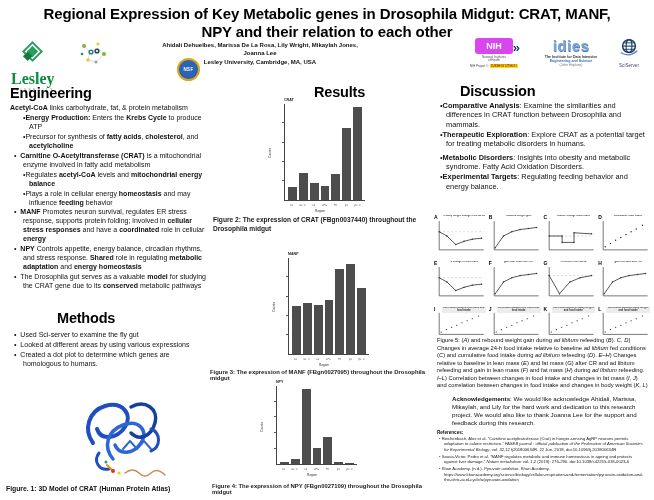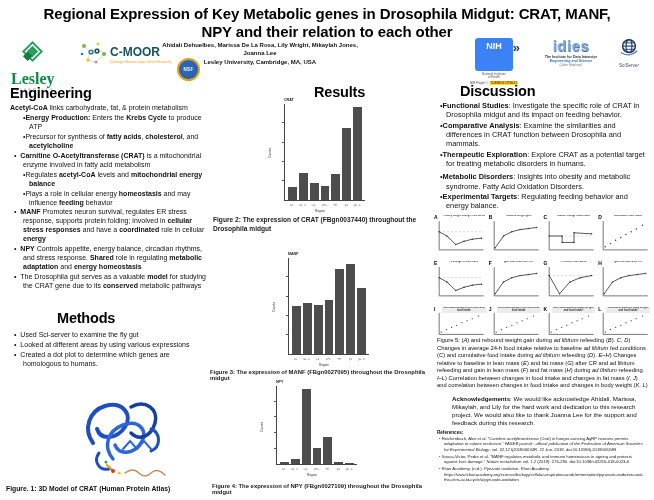--- a/index.html
+++ b/index.html
@@ -23,21 +23,21 @@
   .cmoor-sub{font-size:3.2px;color:#f0a22e;margin-top:2px;text-align:center;}
 
   
   .nsf{top:58px;left:177px;width:23px;height:23px;border-radius:50%;
        background:radial-gradient(circle at 50% 45%, #2b64b4 55%, #1a4a8f 100%);
        border:2px solid #d9a521;box-sizing:border-box;display:flex;align-items:center;justify-content:center;}
   .nsf span{color:#fff;font-size:4.5px;font-weight:700;letter-spacing:0.3px;}
 
   
   .nih{top:38px;left:468px;width:52px;text-align:center;}
-  .nih-box{margin:0 auto;width:38px;height:33px;background:#3b82f6;border-radius:3px;color:#fff;
+  .nih-box{margin:0 auto;width:38px;height:16px;background:#d946ef;border-radius:3px;color:#fff;
            font-weight:800;font-size:9px;line-height:17px;position:relative;}
   .nih-box .chev{position:absolute;right:-7px;top:1px;color:#1c2f5e;font-size:13px;font-weight:800;}
   .nih-line{font-size:3px;color:#555;line-height:1.3;margin-top:1.5px;}
   .nih-proj{font-size:3px;color:#444;margin-top:1px;}
   .nih-proj .hl{background:#ffe600;color:#8a2020;font-weight:700;padding:0 1px;}
 
   
   .idies{top:38px;left:528px;width:86px;text-align:center;}
   .idies-word{font-size:15px;font-weight:800;color:#7da7d9;letter-spacing:0.5px;line-height:1;
               text-shadow:0.5px 0.5px 0 #4a76ab;}
@@ -138,24 +138,20 @@
         <circle cx="24" cy="14" r="2" fill="#7ab648"></circle>
         <circle cx="8" cy="20" r="1.8" fill="#f5c242"></circle>
         <circle cx="16" cy="22" r="1.5" fill="#9aa0a6"></circle>
         <circle cx="2" cy="14" r="1.3" fill="#2a7f82"></circle>
         <circle cx="11" cy="12" r="2.6" fill="#2a7f82"></circle>
         <circle cx="17" cy="11" r="2.6" fill="#234d52"></circle>
         <circle cx="11" cy="12" r="1.1" fill="#fff"></circle>
         <circle cx="17" cy="11" r="1.1" fill="#fff"></circle>
       </svg>
     </span>
-    <span>
-      <div class="cmoor-word">C-MOOR</div>
-      <div class="cmoor-sub">(Carnegie Massive Open Online Research)</div>
-    </span>
   </div>
 
   <div class="abs authors">
     <div>Ahidali Dehuelbes, Marissa De La Rosa, Lily Wright, Mikaylah Jones, Joanna Lee</div>
     <div>Lesley University, Cambridge, MA, USA</div>
   </div>
 
   <div class="abs nsf">
     <span>NSF</span>
   </div>
@@ -316,21 +312,20 @@
         <span>Fe</span>
         <span>p1</span>
         <span>p2_4</span>
       </div>
       <span class="c-xlab">Region</span>
     </div>
   <div class="abs figcap cap4">Figure 4: The expression of NPY (FBgn0027109) throughout the Drosophila midgut</div>
 
   <div class="abs h-section" style="top:83px;left:460px;">Discussion</div>
   <div class="abs body-list disc-list" style="top:101px;left:437px;width:210px;">
-      <div class="li dmain">•<b>Functional Studies</b>: Investigate the specific role of CRAT in Drosophila midgut and its impact on feeding behavior.</div>
       <div class="li dmain">•<b>Comparative Analysis</b>: Examine the similarities and differences in CRAT function between Drosophila and mammals.</div>
       <div class="li dmain">•<b>Therapeutic Exploration</b>: Explore CRAT as a potential target for treating metabolic disorders in humans.</div>
       <div class="li dmain gap">•<b>Metabolic Disorders</b>: Insights into obesity and metabolic syndrome. Fatty Acid Oxidation Disorders.</div>
       <div class="li dmain">•<b>Experimental Targets</b>: Regulating feeding behavior and energy balance.</div>
     </div>
 
   <div class="abs f5grid" id="f5grid">
       <div class="f5p">
         <span class="f5letter">A</span>
         <span class="f5title">% body weight change from ad lib</span>

